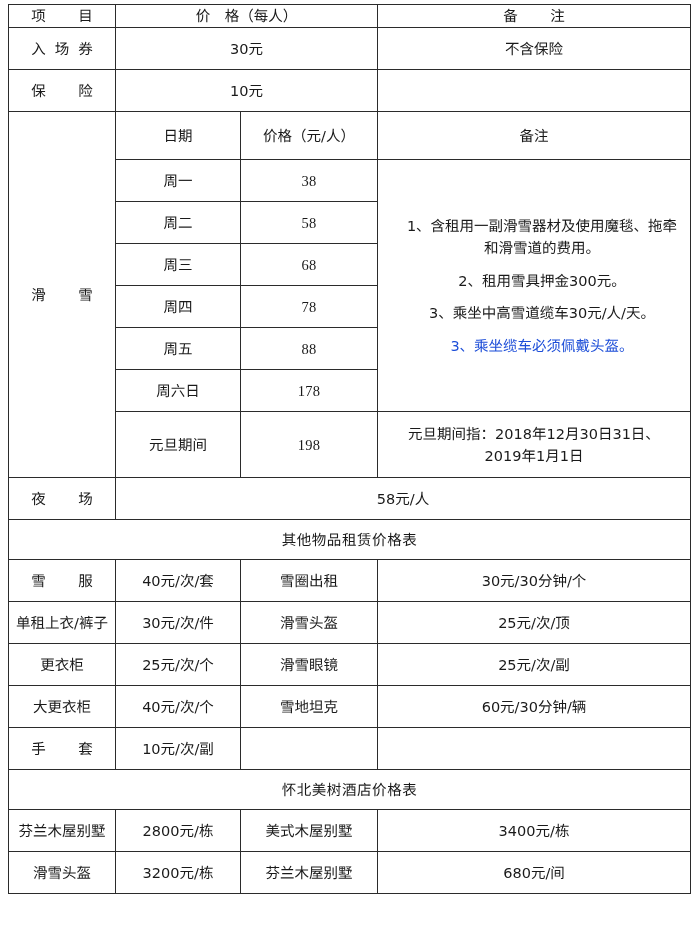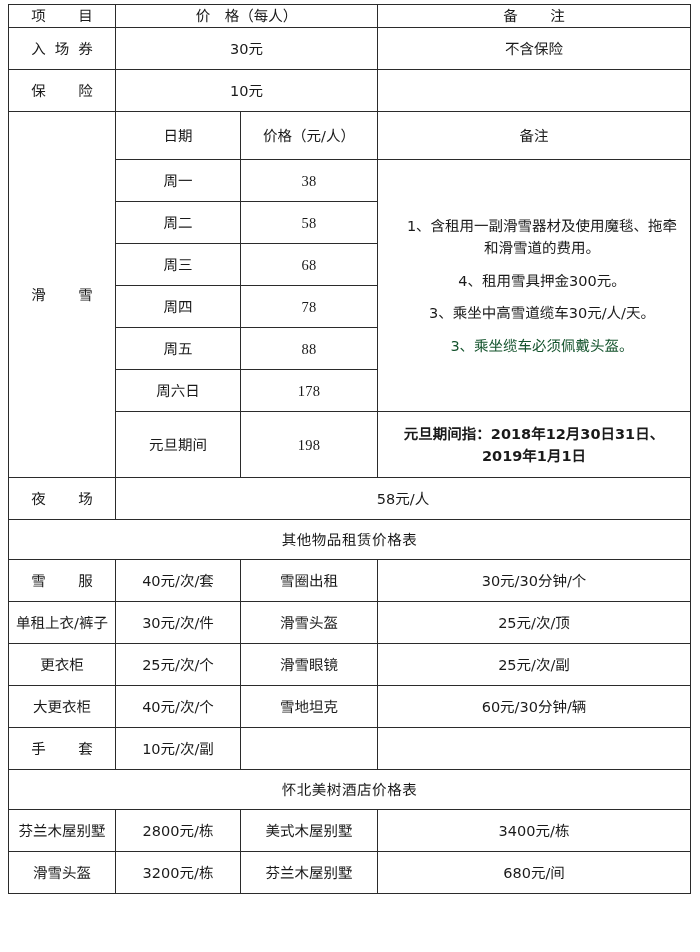--- a/index.html
+++ b/index.html
@@ -59,29 +59,28 @@
     text-align: left;
     vertical-align: top;
     padding: 8px 10px 8px 10px;
     font-size: 13.5px;
     line-height: 1.9;
   }
   .notes p {
     margin: 0 0 10px 16px;
   }
   .notes p:last-child { margin-bottom: 0; }
-  .note-red { color: #14532d; }
+  .note-red { color: #1d4ed8; }
 
   .note-newyear {
     text-align: left;
     vertical-align: middle;
     padding: 6px 10px;
     font-size: 13.5px;
     line-height: 2.0;
-    font-weight: bold;
   }
   .note-newyear span { display: block; }
 
   
   .banner {
     font-weight: normal;
     font-size: 15px;
     letter-spacing: .04em;
   }
 
@@ -126,21 +125,21 @@
         <td>日期</td>
         <td>价格（元/人）</td>
         <td>备注</td>
       </tr>
 
       <tr style="height:42px">
         <td>周一</td>
         <td class="num">38</td>
         <td class="notes" rowspan="6">
           <p>1、含租用一副滑雪器材及使用魔毯、拖牵和滑雪道的费用。</p>
-          <p>4、租用雪具押金300元。</p>
+          <p>2、租用雪具押金300元。</p>
           <p>3、乘坐中高雪道缆车30元/人/天。</p>
           <p class="note-red">3、乘坐缆车必须佩戴头盔。</p>
         </td>
       </tr>
 
       <tr style="height:42px">
         <td>周二</td>
         <td class="num">58</td>
       </tr>
 

